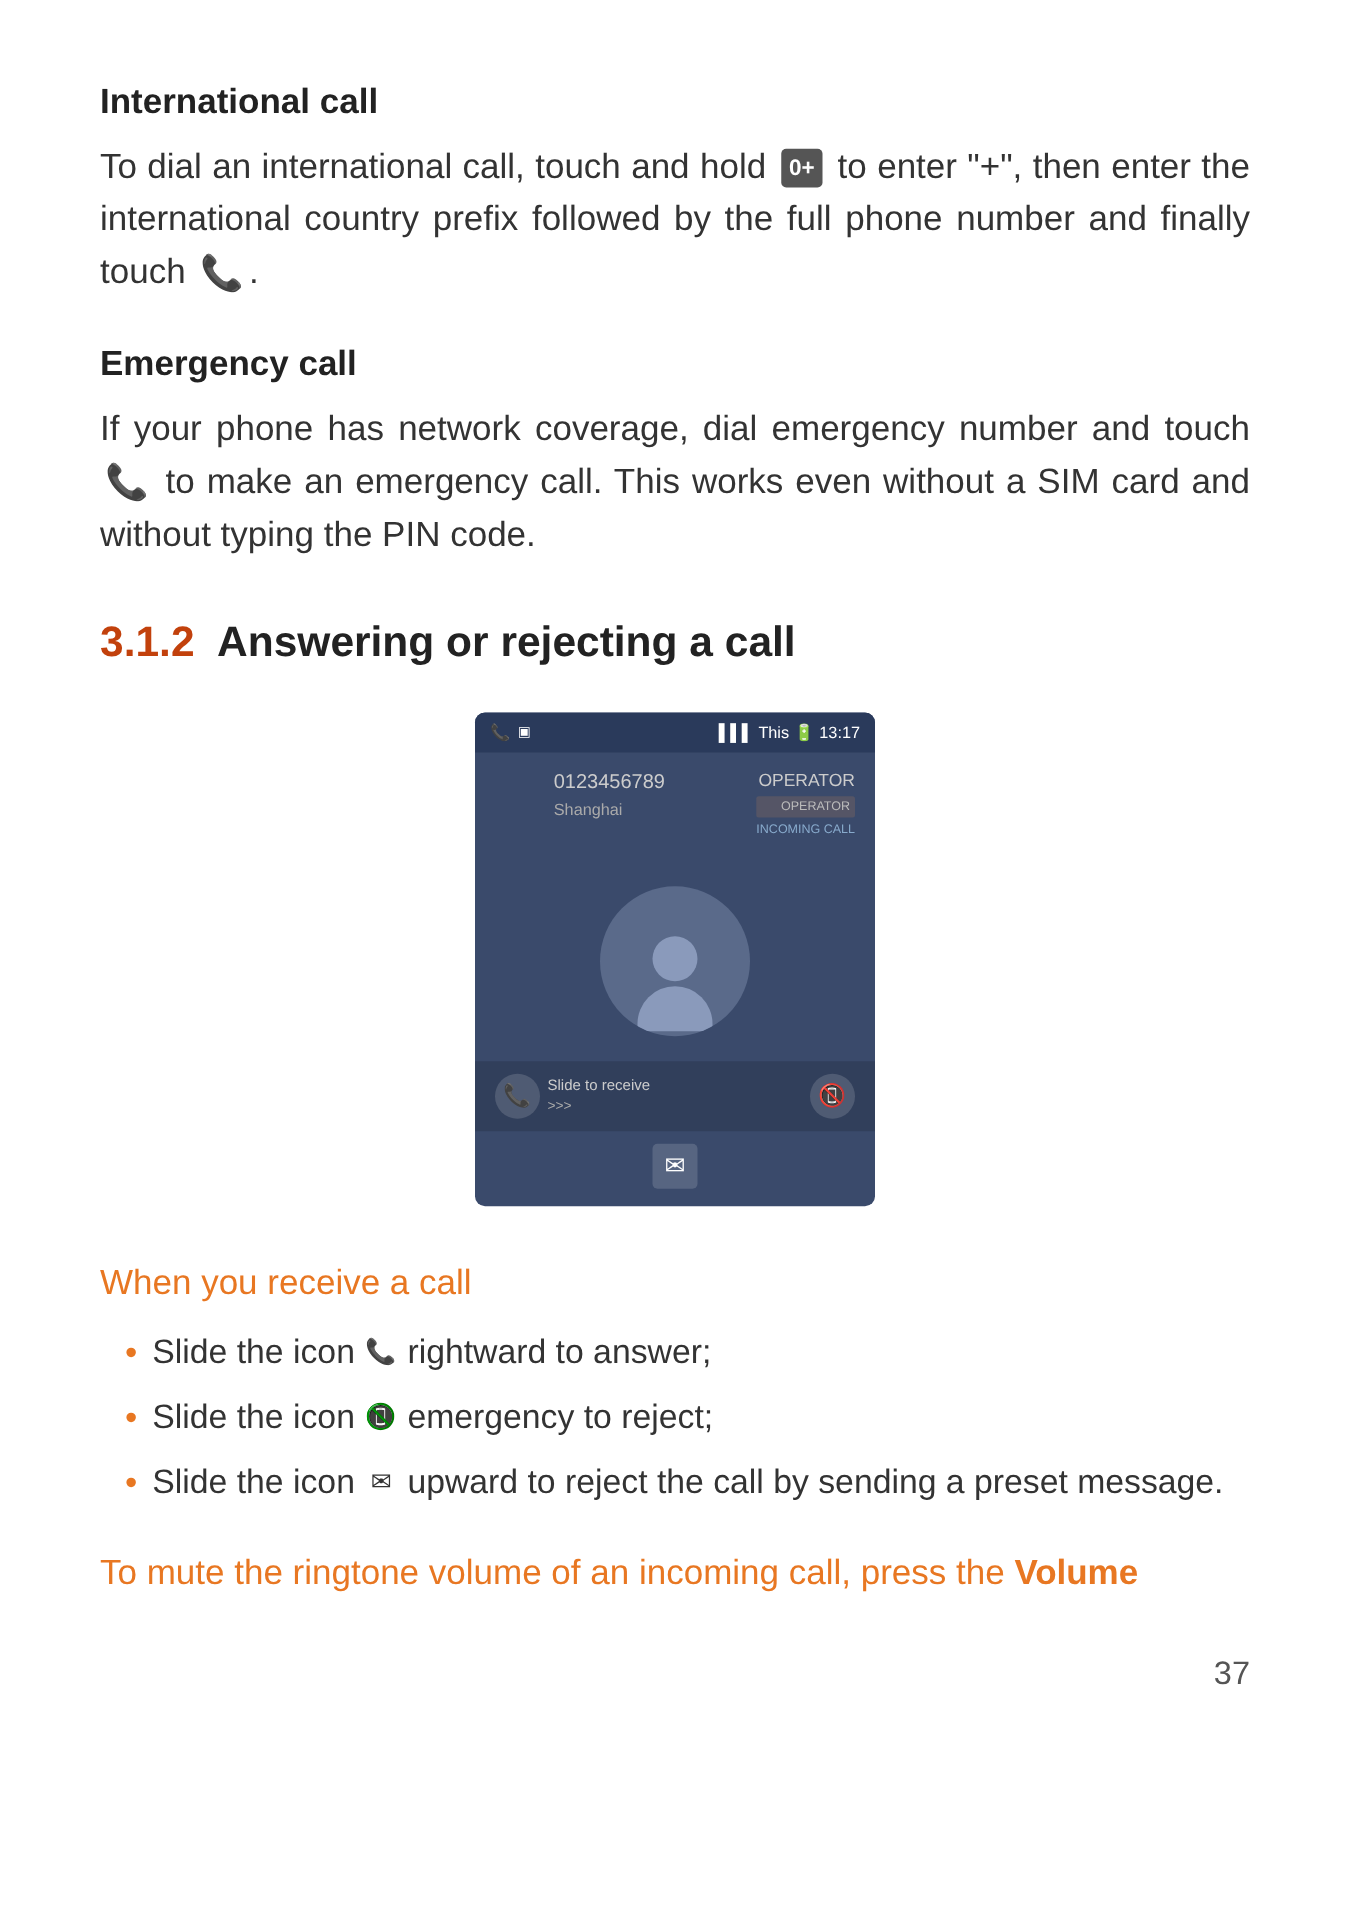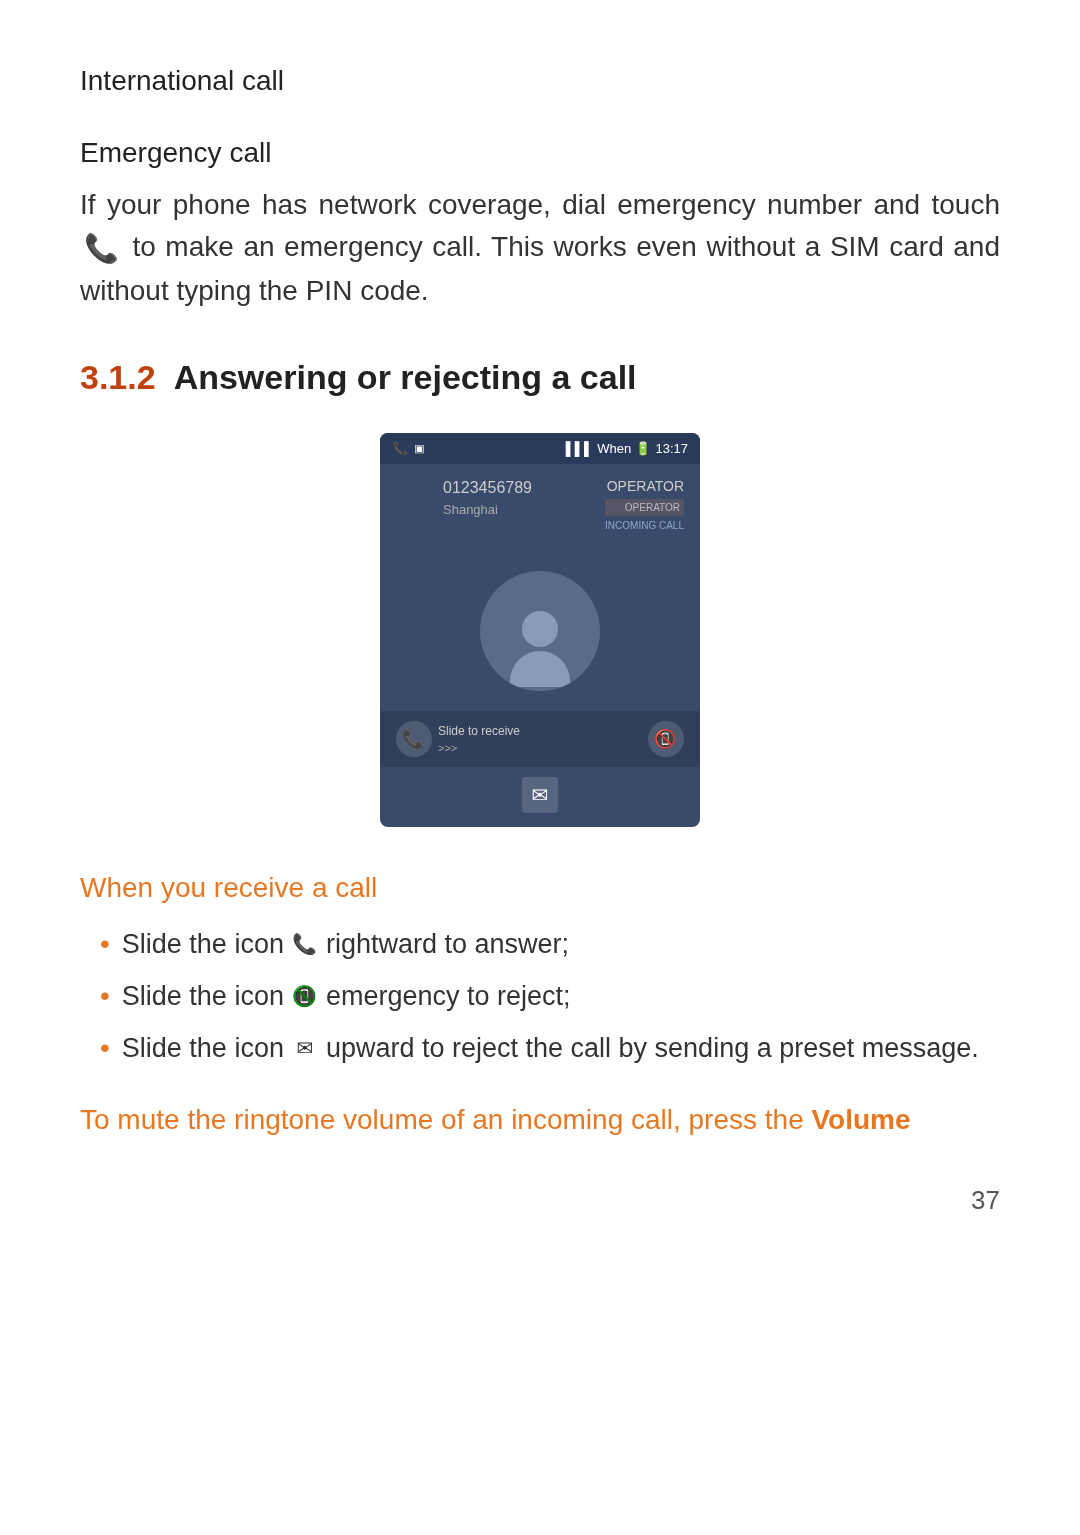--- a/index.html
+++ b/index.html
@@ -7,21 +7,21 @@
       font-family: Arial, sans-serif;
       background: #ffffff;
       width: 1080px;
       min-height: 1535px;
       padding: 60px 80px;
       color: #333;
       font-size: 28px;
       line-height: 1.5;
     }
     .section-title {
-      font-weight: normal;
+      font-weight: bold;
       font-size: 28px;
       margin-bottom: 10px;
       color: #222;
     }
     .section-heading {
       display: flex;
       align-items: baseline;
       gap: 18px;
       margin-bottom: 24px;
       margin-top: 40px;
@@ -274,20 +274,28 @@
       margin-top: 40px;
       font-size: 26px;
       color: #555;
     }
   </style>
 </head>
 <body>
 
 <div>
   <div class="section-title">International call</div>
+  <p>
+    <span>To dial an international call, touch and hold</span>
+    <span class="zero-plus-icon inline-icon">
+        <span>0+</span>
+      </span>
+    <span>to enter "+", then enter the international country prefix followed by the full phone number and finally touch</span>
+    <span class="phone-icon inline-icon">📞</span>.
+  </p>
 </div>
 
 <div style="margin-top: 30px;">
   <div class="section-title">Emergency call</div>
   <p>
     <span>If your phone has network coverage, dial emergency number and touch</span>
     <span class="phone-icon inline-icon">📞</span>
     <span>to make an emergency call. This works even without a SIM card and without typing the PIN code.</span>
   </p>
 </div>
@@ -300,21 +308,21 @@
 <div class="phone-container">
   <div class="phone-screen">
 
     <div class="phone-status-bar">
       <div class="status-left">
         <span>📞</span>
         <span style="font-size:11px;">▣</span>
       </div>
       <div class="status-right">
         <span>▌▌▌</span>
-        <span>When</span>
+        <span>This</span>
         <span>🔋</span>
         <span>13:17</span>
       </div>
     </div>
 
     <div class="phone-caller-area">
       <div class="caller-info">
         <div class="caller-number">0123456789</div>
         <div class="caller-location">Shanghai</div>
       </div>

